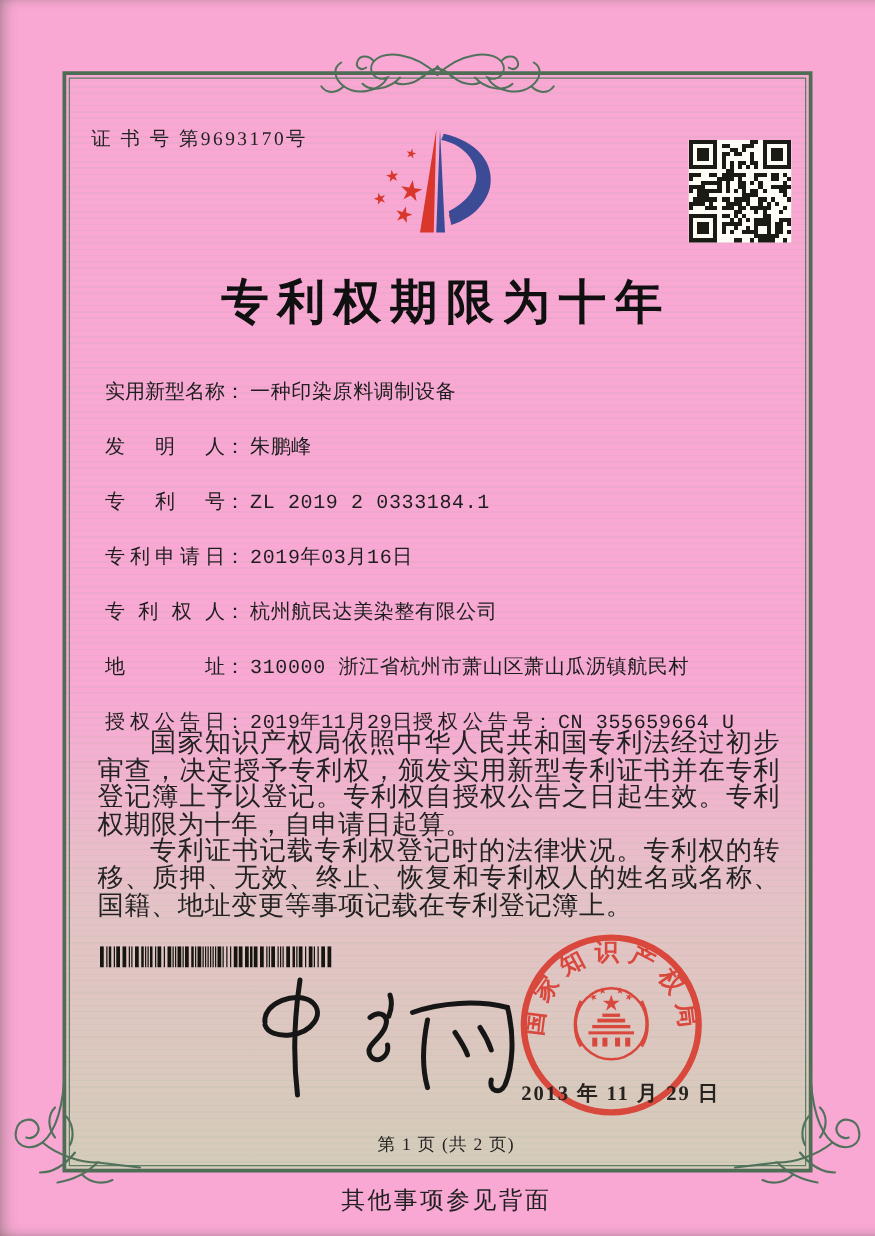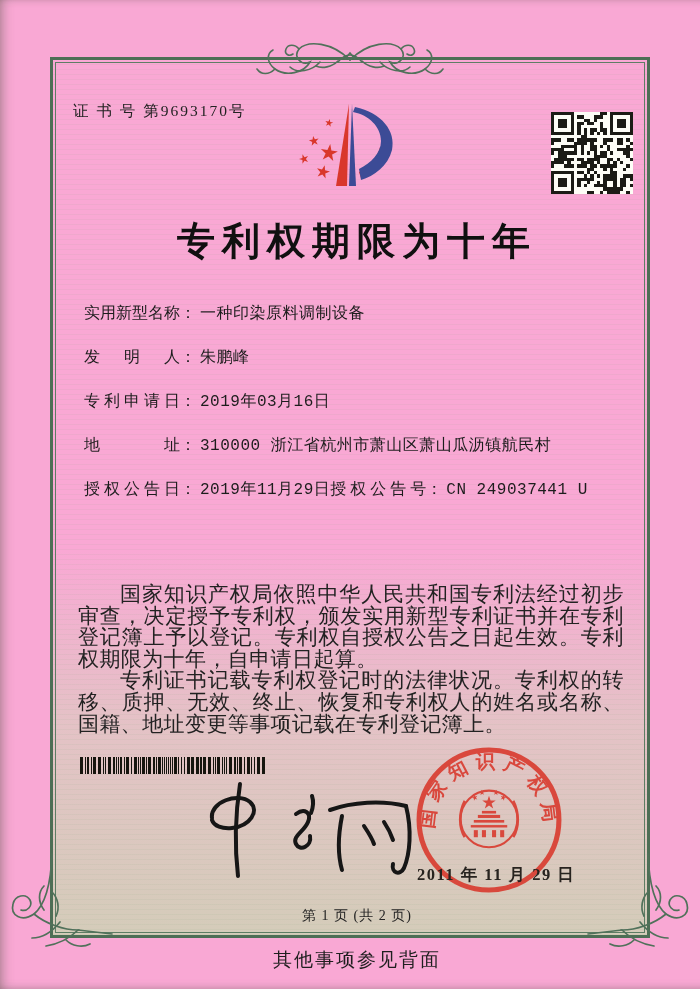--- a/index.html
+++ b/index.html
@@ -443,27 +443,33 @@
   <div class="doc-title">专利权期限为十年</div>
 
   <div class="fields">
     <div class="frow">
       <span class="flabel">实用新型名称</span><span class="fcolon">：</span><span class="fvalue">一种印染原料调制设备</span>
     </div>
     <div class="frow">
       <span class="flabel">发明人</span><span class="fcolon">：</span><span class="fvalue">朱鹏峰</span>
     </div>
     <div class="frow">
+      <span class="flabel">专利号</span><span class="fcolon">：</span><span class="fvalue">ZL 2019 2 0333184.1</span>
+    </div>
+    <div class="frow">
       <span class="flabel">专利申请日</span><span class="fcolon">：</span><span class="fvalue">2019年03月16日</span>
     </div>
     <div class="frow">
+      <span class="flabel">专利权人</span><span class="fcolon">：</span><span class="fvalue">杭州航民达美染整有限公司</span>
+    </div>
+    <div class="frow">
       <span class="flabel">地址</span><span class="fcolon">：</span><span class="fvalue">310000 浙江省杭州市萧山区萧山瓜沥镇航民村</span>
     </div>
     <div class="frow">
-      <span class="flabel">授权公告日</span><span class="fcolon">：</span><span class="fvalue">2019年11月29日</span><span class="flabel grant-no">授权公告号</span><span class="fcolon">：</span><span class="fvalue">CN 249037441 U</span>
+      <span class="flabel">授权公告日</span><span class="fcolon">：</span><span class="fvalue">2019年11月29日</span><span class="flabel grant-no">授权公告号</span><span class="fcolon">：</span><span class="fvalue">CN 355659664 U</span>
     </div>
   </div>
 
   <div class="paras">
     <p>国家知识产权局依照中华人民共和国专利法经过初步审查，决定授予专利权，颁发实用新型专利证书并在专利登记簿上予以登记。专利权自授权公告之日起生效。专利权期限为十年，自申请日起算。</p>
     <p>专利证书记载专利权登记时的法律状况。专利权的转移、质押、无效、终止、恢复和专利权人的姓名或名称、国籍、地址变更等事项记载在专利登记簿上。</p>
   </div>
 
   <div class="barcode" id="barcode"><i style="width: 3px; margin-right: 2px;"></i><i style="width: 1px; margin-right: 1px;"></i><i style="width: 2px; margin-right: 2px;"></i><i style="width: 1px; margin-right: 1px;"></i><i style="width: 3px; margin-right: 2px;"></i><i style="width: 3px; margin-right: 2px;"></i><i style="width: 1px; margin-right: 1px;"></i><i style="width: 1px; margin-right: 2px;"></i><i style="width: 3px; margin-right: 2px;"></i><i style="width: 2px; margin-right: 1px;"></i><i style="width: 1px; margin-right: 1px;"></i><i style="width: 1px; margin-right: 1px;"></i><i style="width: 2px; margin-right: 2px;"></i><i style="width: 1px; margin-right: 1px;"></i><i style="width: 3px; margin-right: 2px;"></i><i style="width: 1px; margin-right: 2px;"></i><i style="width: 3px; margin-right: 1px;"></i><i style="width: 1px; margin-right: 1px;"></i><i style="width: 1px; margin-right: 1px;"></i><i style="width: 3px; margin-right: 1px;"></i><i style="width: 1px; margin-right: 1px;"></i><i style="width: 3px; margin-right: 2px;"></i><i style="width: 2px; margin-right: 1px;"></i><i style="width: 1px; margin-right: 1px;"></i><i style="width: 3px; margin-right: 1px;"></i><i style="width: 1px; margin-right: 1px;"></i><i style="width: 1px; margin-right: 1px;"></i><i style="width: 1px; margin-right: 1px;"></i><i style="width: 1px; margin-right: 1px;"></i><i style="width: 1px; margin-right: 1px;"></i><i style="width: 1px; margin-right: 1px;"></i><i style="width: 3px; margin-right: 1px;"></i><i style="width: 1px; margin-right: 2px;"></i><i style="width: 1px; margin-right: 2px;"></i><i style="width: 1px; margin-right: 2px;"></i><i style="width: 3px; margin-right: 1px;"></i><i style="width: 3px; margin-right: 2px;"></i><i style="width: 3px; margin-right: 1px;"></i><i style="width: 2px; margin-right: 1px;"></i><i style="width: 3px; margin-right: 2px;"></i><i style="width: 3px; margin-right: 2px;"></i><i style="width: 1px; margin-right: 1px;"></i><i style="width: 1px; margin-right: 1px;"></i><i style="width: 3px; margin-right: 2px;"></i><i style="width: 1px; margin-right: 1px;"></i><i style="width: 1px; margin-right: 1px;"></i><i style="width: 1px; margin-right: 2px;"></i><i style="width: 3px; margin-right: 2px;"></i><i style="width: 2px; margin-right: 1px;"></i><i style="width: 1px; margin-right: 1px;"></i><i style="width: 3px; margin-right: 2px;"></i><i style="width: 1px; margin-right: 2px;"></i><i style="width: 3px; margin-right: 1px;"></i><i style="width: 1px; margin-right: 2px;"></i><i style="width: 1px; margin-right: 2px;"></i><i style="width: 3px; margin-right: 2px;"></i><i style="width: 3px; margin-right: 1px;"></i></div>
 
@@ -503,18 +509,18 @@
       <rect x="57" y="80" width="36" height="2.4"></rect>
       <rect x="60" y="85" width="4" height="7"></rect>
       <rect x="68" y="85" width="4" height="7"></rect>
       <rect x="78" y="85" width="4" height="7"></rect>
       <rect x="86" y="85" width="4" height="7"></rect>
       <path d="M51,56 C45,68 45,82 51,92" fill="none" stroke="#d9372b" stroke-width="2.4"></path>
       <path d="M99,56 C105,68 105,82 99,92" fill="none" stroke="#d9372b" stroke-width="2.4"></path>
     </g>
   </svg>
 
-  <div class="seal-date">2011 年 11 月 29 日</div>
+  <div class="seal-date">2013 年 11 月 29 日</div>
 
   <div class="page-no">第 1 页 (共 2 页)</div>
   <div class="back-note">其他事项参见背面</div>
 
 </div>
 
 </body></html>

